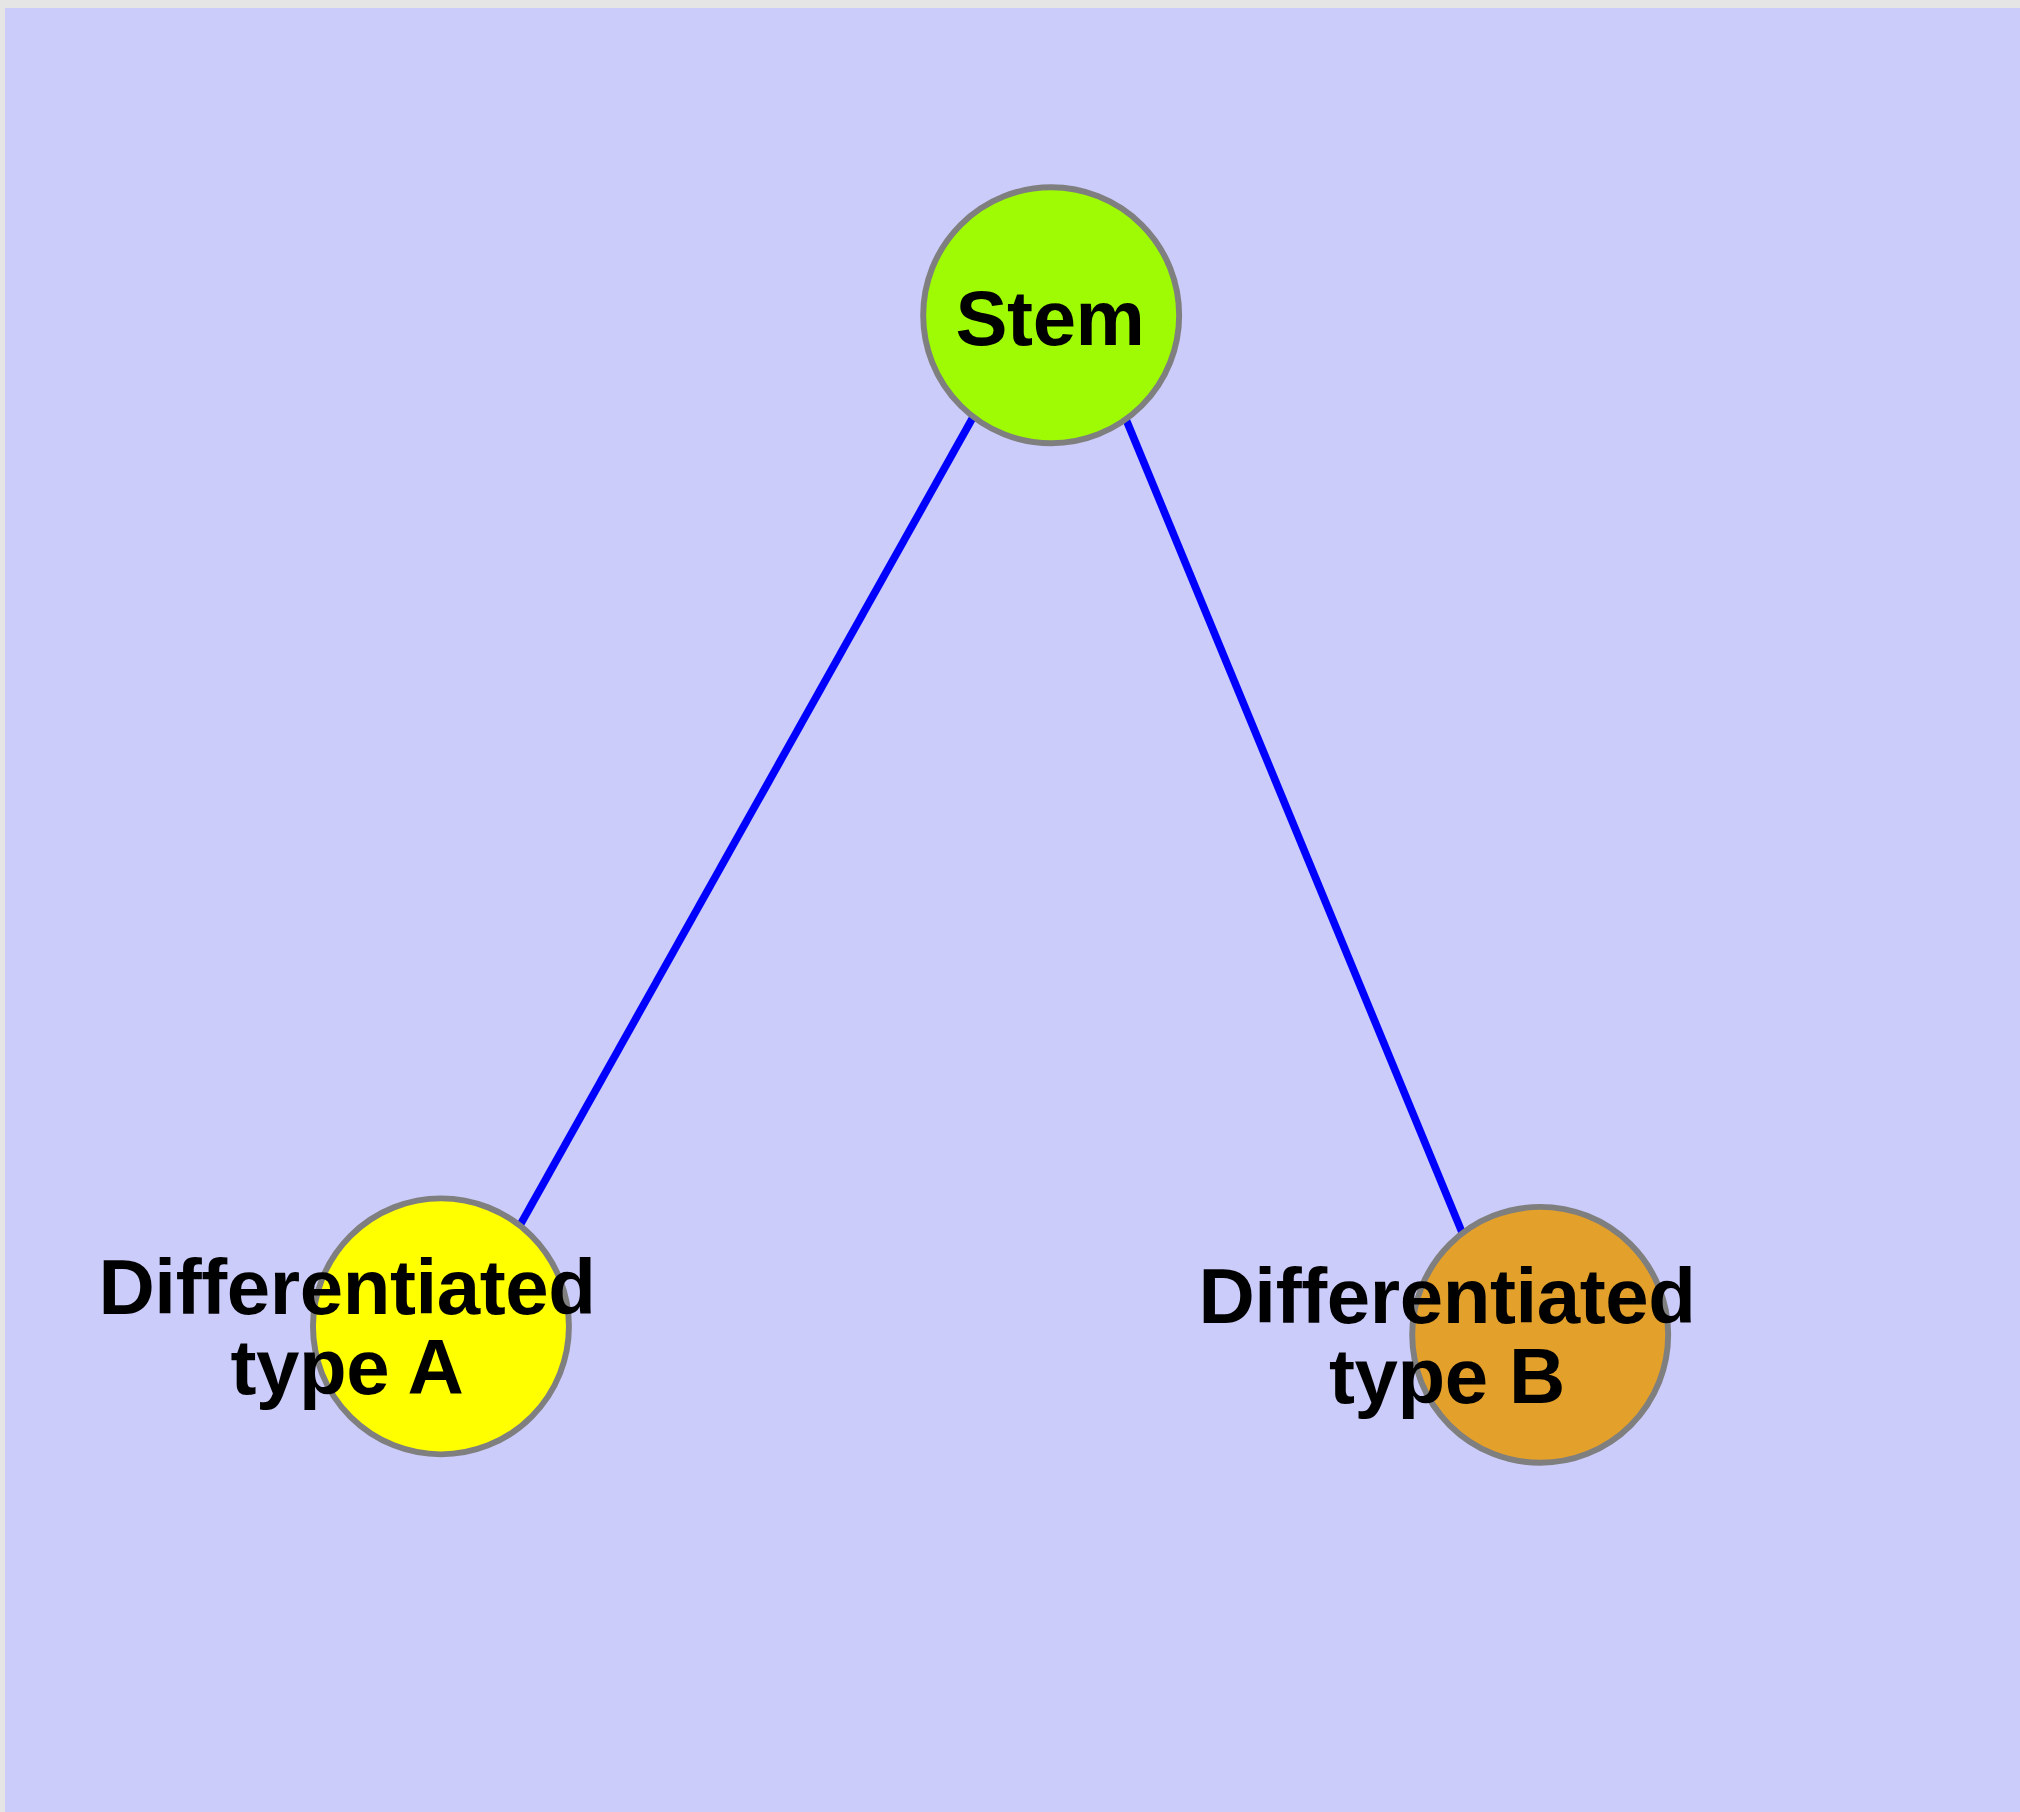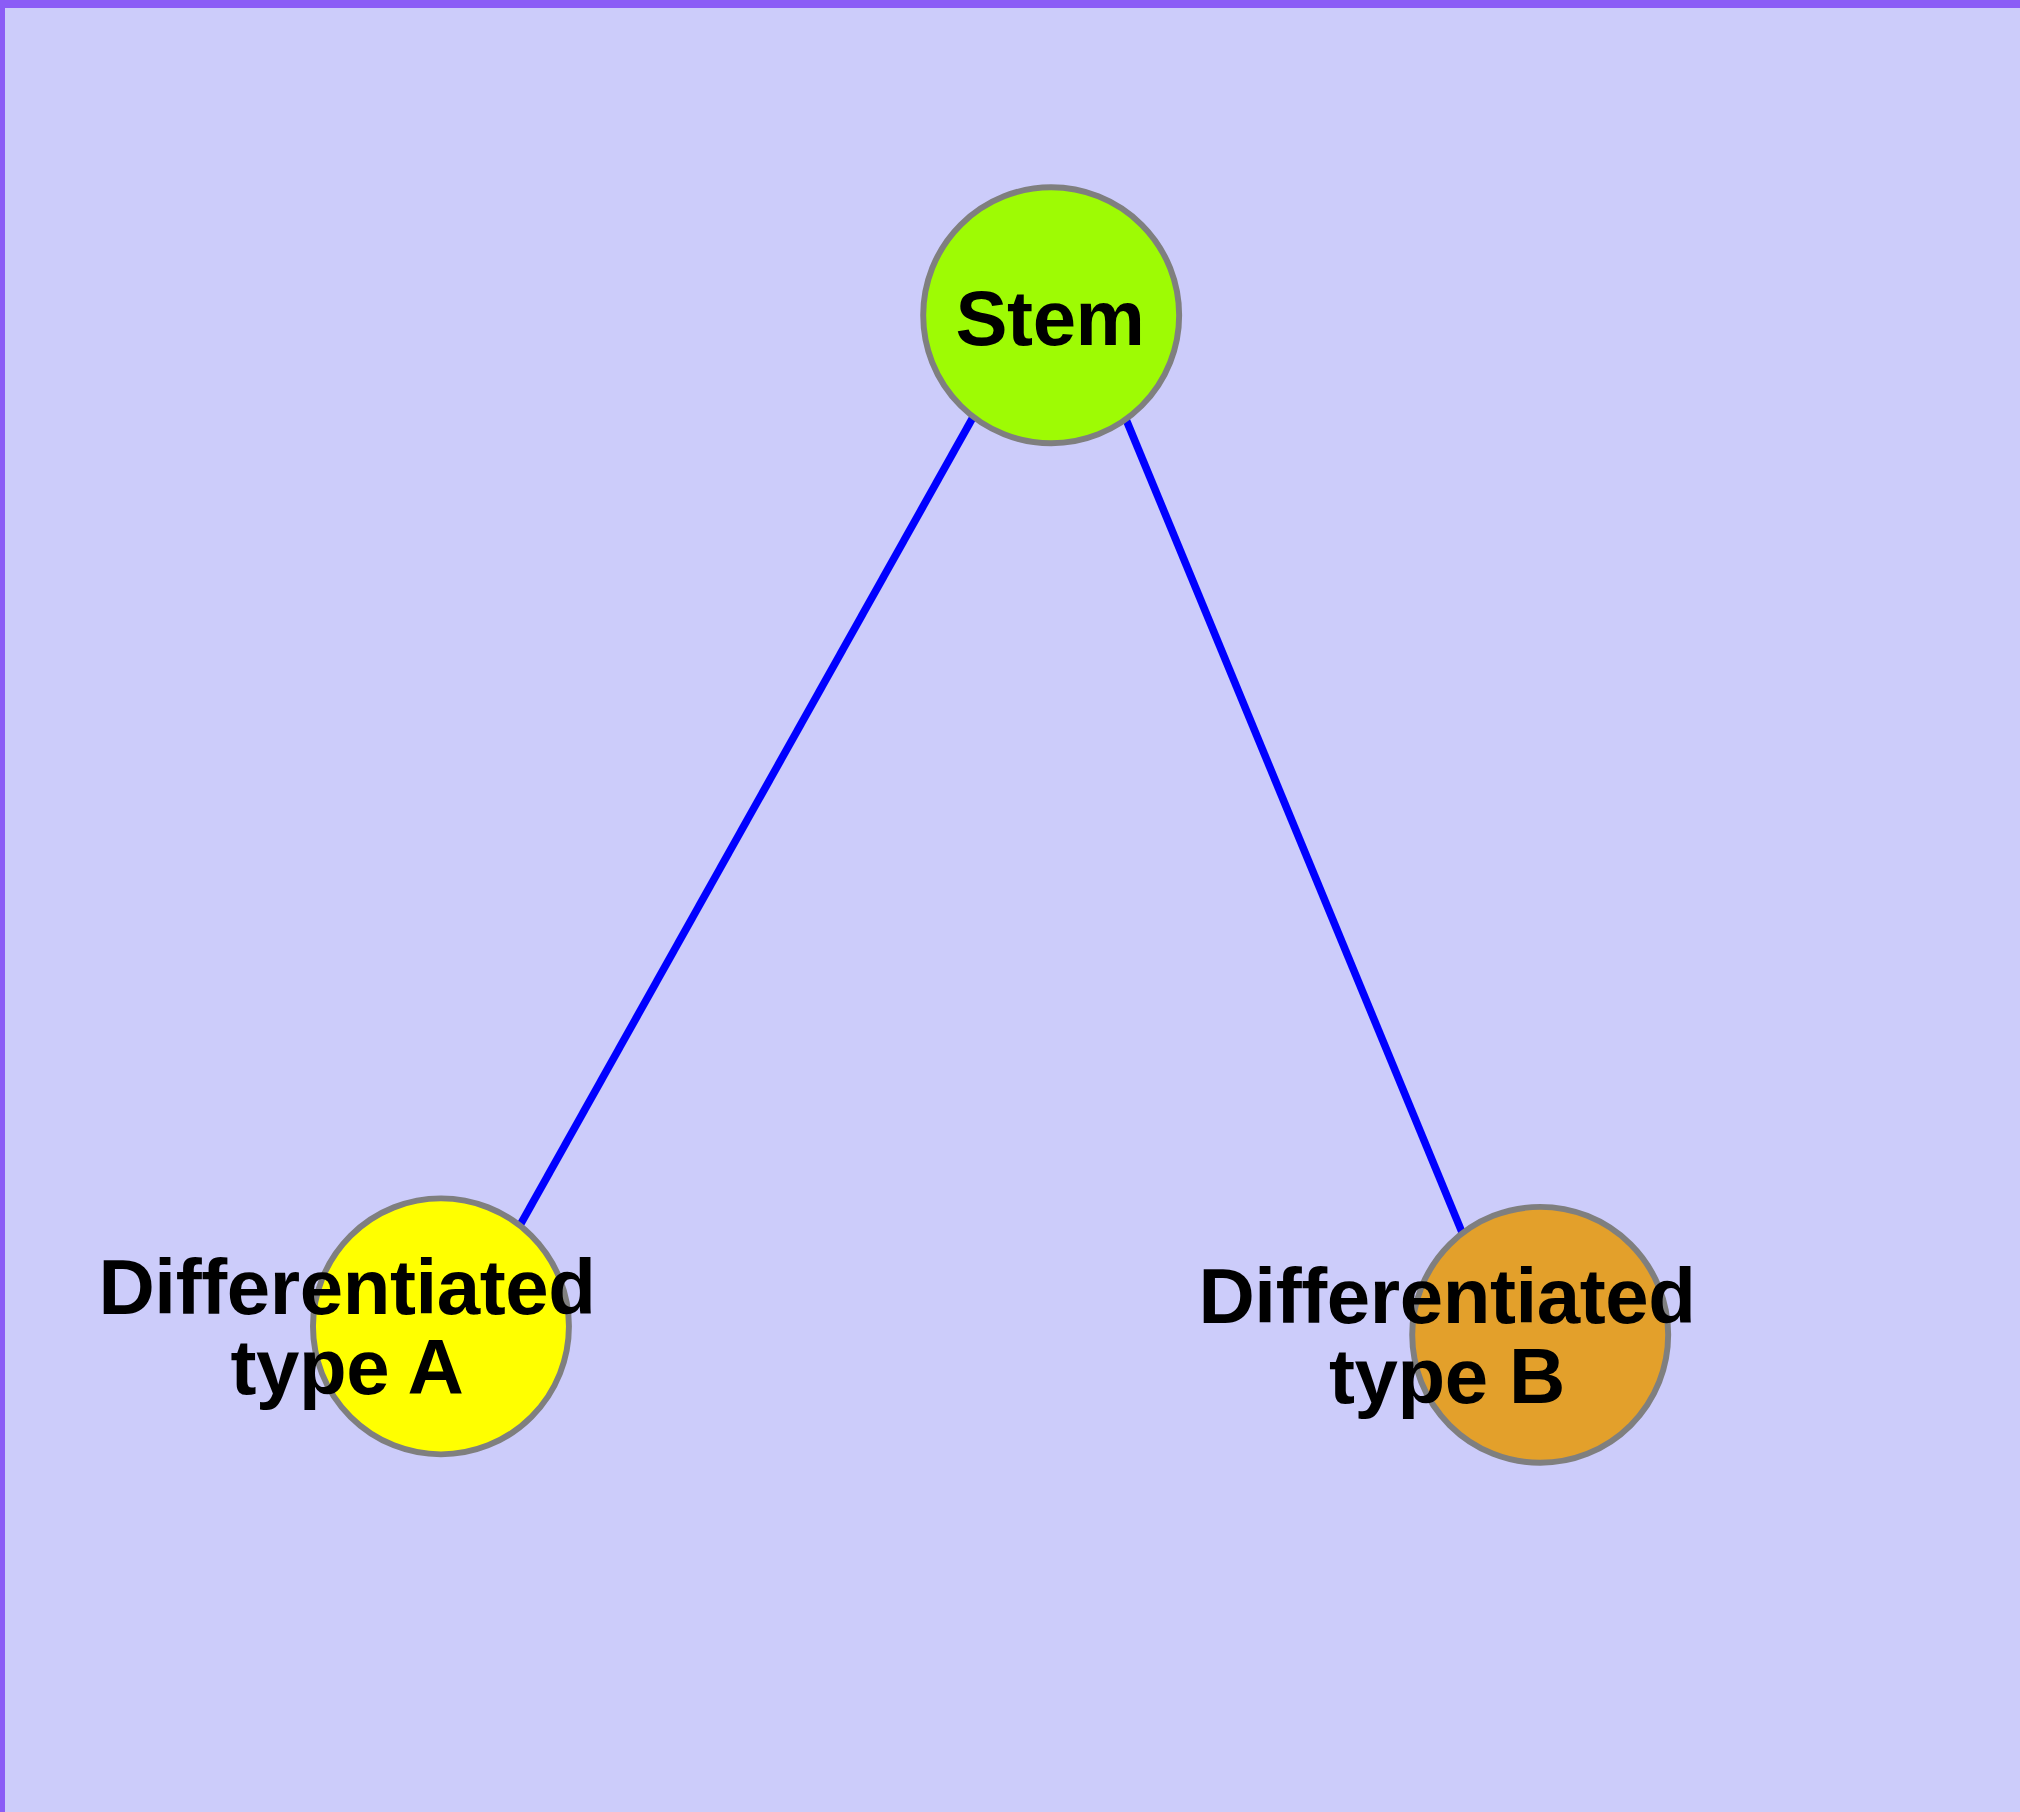--- a/index.html
+++ b/index.html
@@ -53,21 +53,21 @@
     pointer-events: none;
     transform: translate(-50%, -50%);
   }
   #label-stem      { left: 1050px; top: 319px; }
   #label-type-a    { left: 347px;  top: 1328px; }
   #label-type-b    { left: 1447px; top: 1337px; }
 </style>
 </head>
 <body>
 
-<div id="stage" style="background: #8b5cf6;">
+<div id="stage" style="background: #e5e5e5;">
 
   <div id="canvas-bg" style="background: rgb(204, 204, 250);"></div>
 
   <svg id="graph-svg" viewBox="0 0 2384 2138" xmlns="http://www.w3.org/2000/svg">
 
     <g>
       <line class="edge-line" x1="1148" y1="492" x2="613" y2="1446" style="stroke: rgb(0, 0, 255);"></line>
       <line class="edge-line" x1="1328" y1="494" x2="1726" y2="1457" style="stroke: rgb(0, 0, 255);"></line>
     </g>
 

